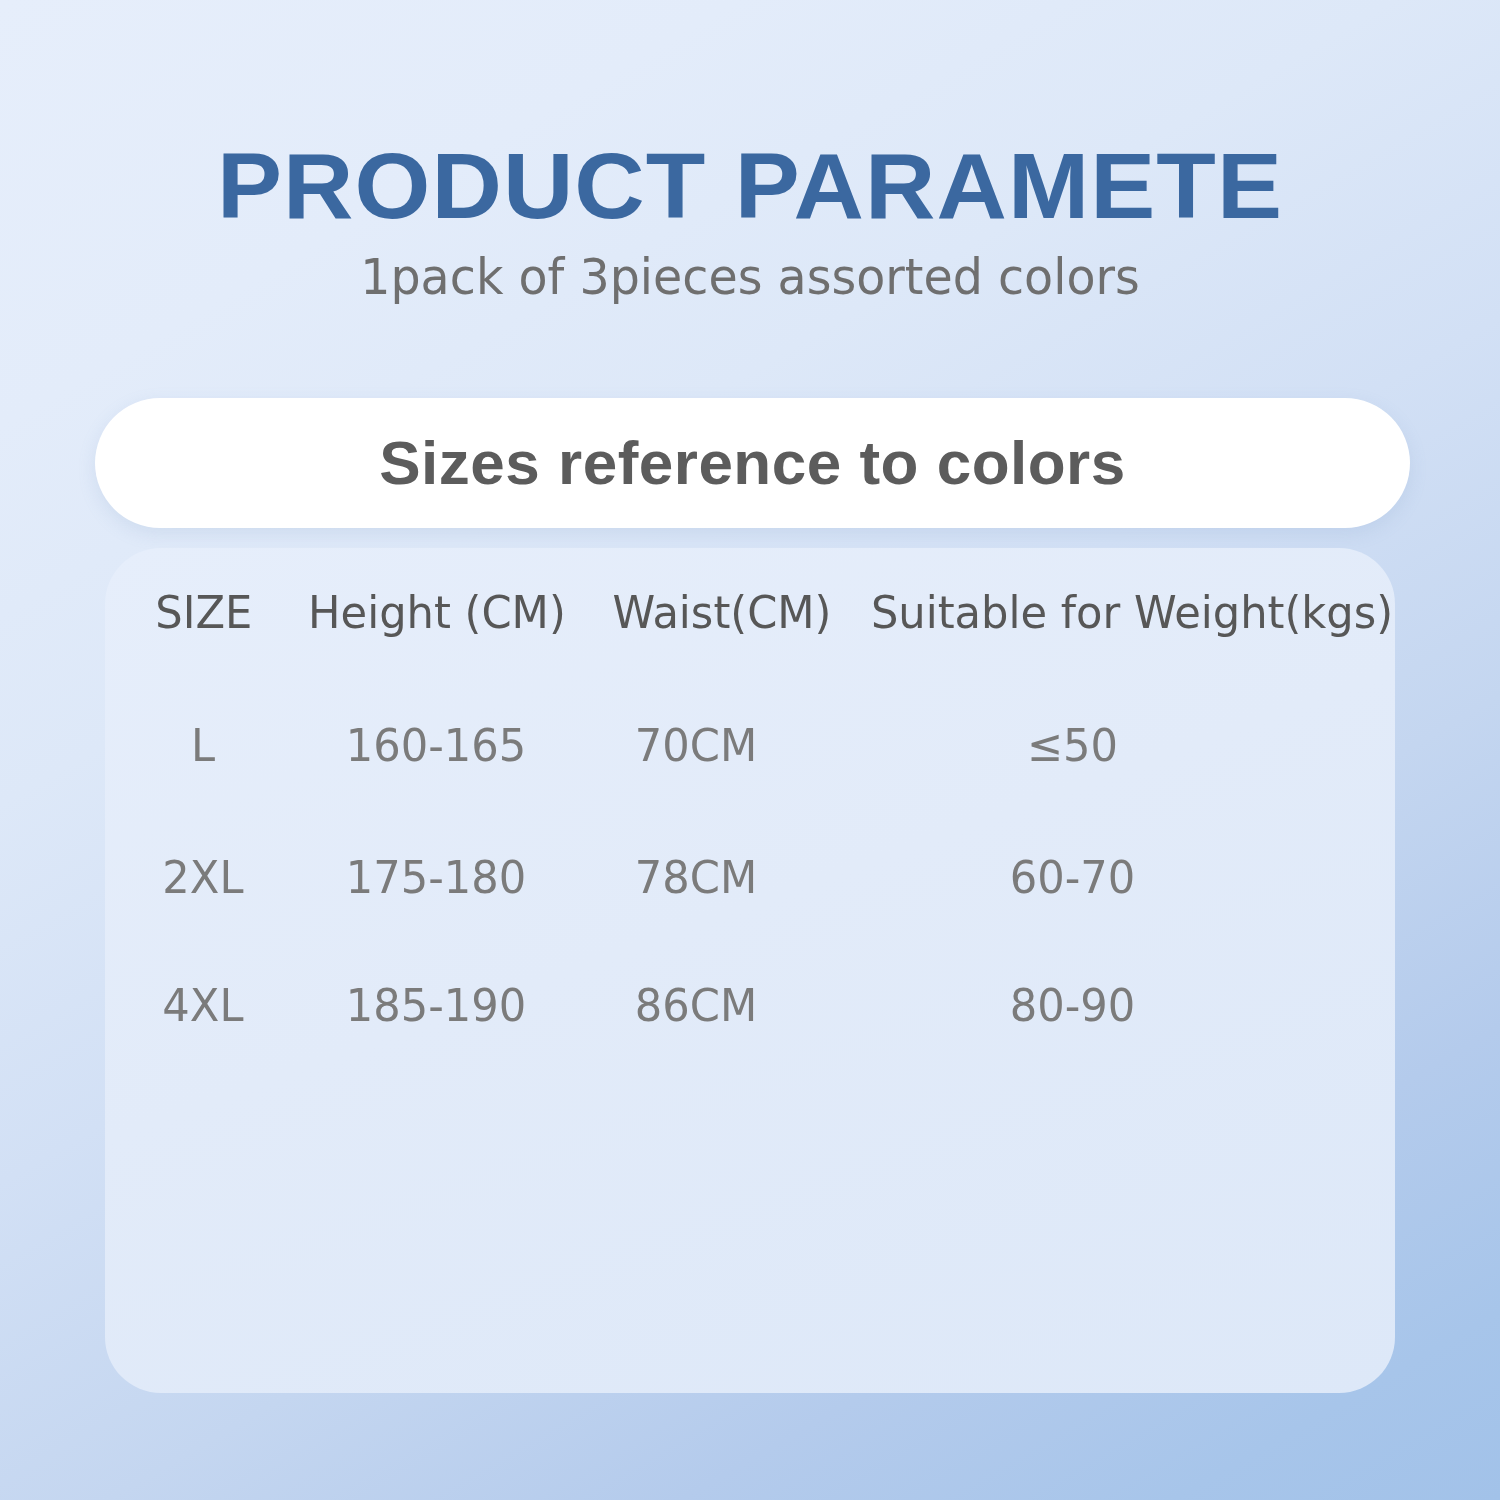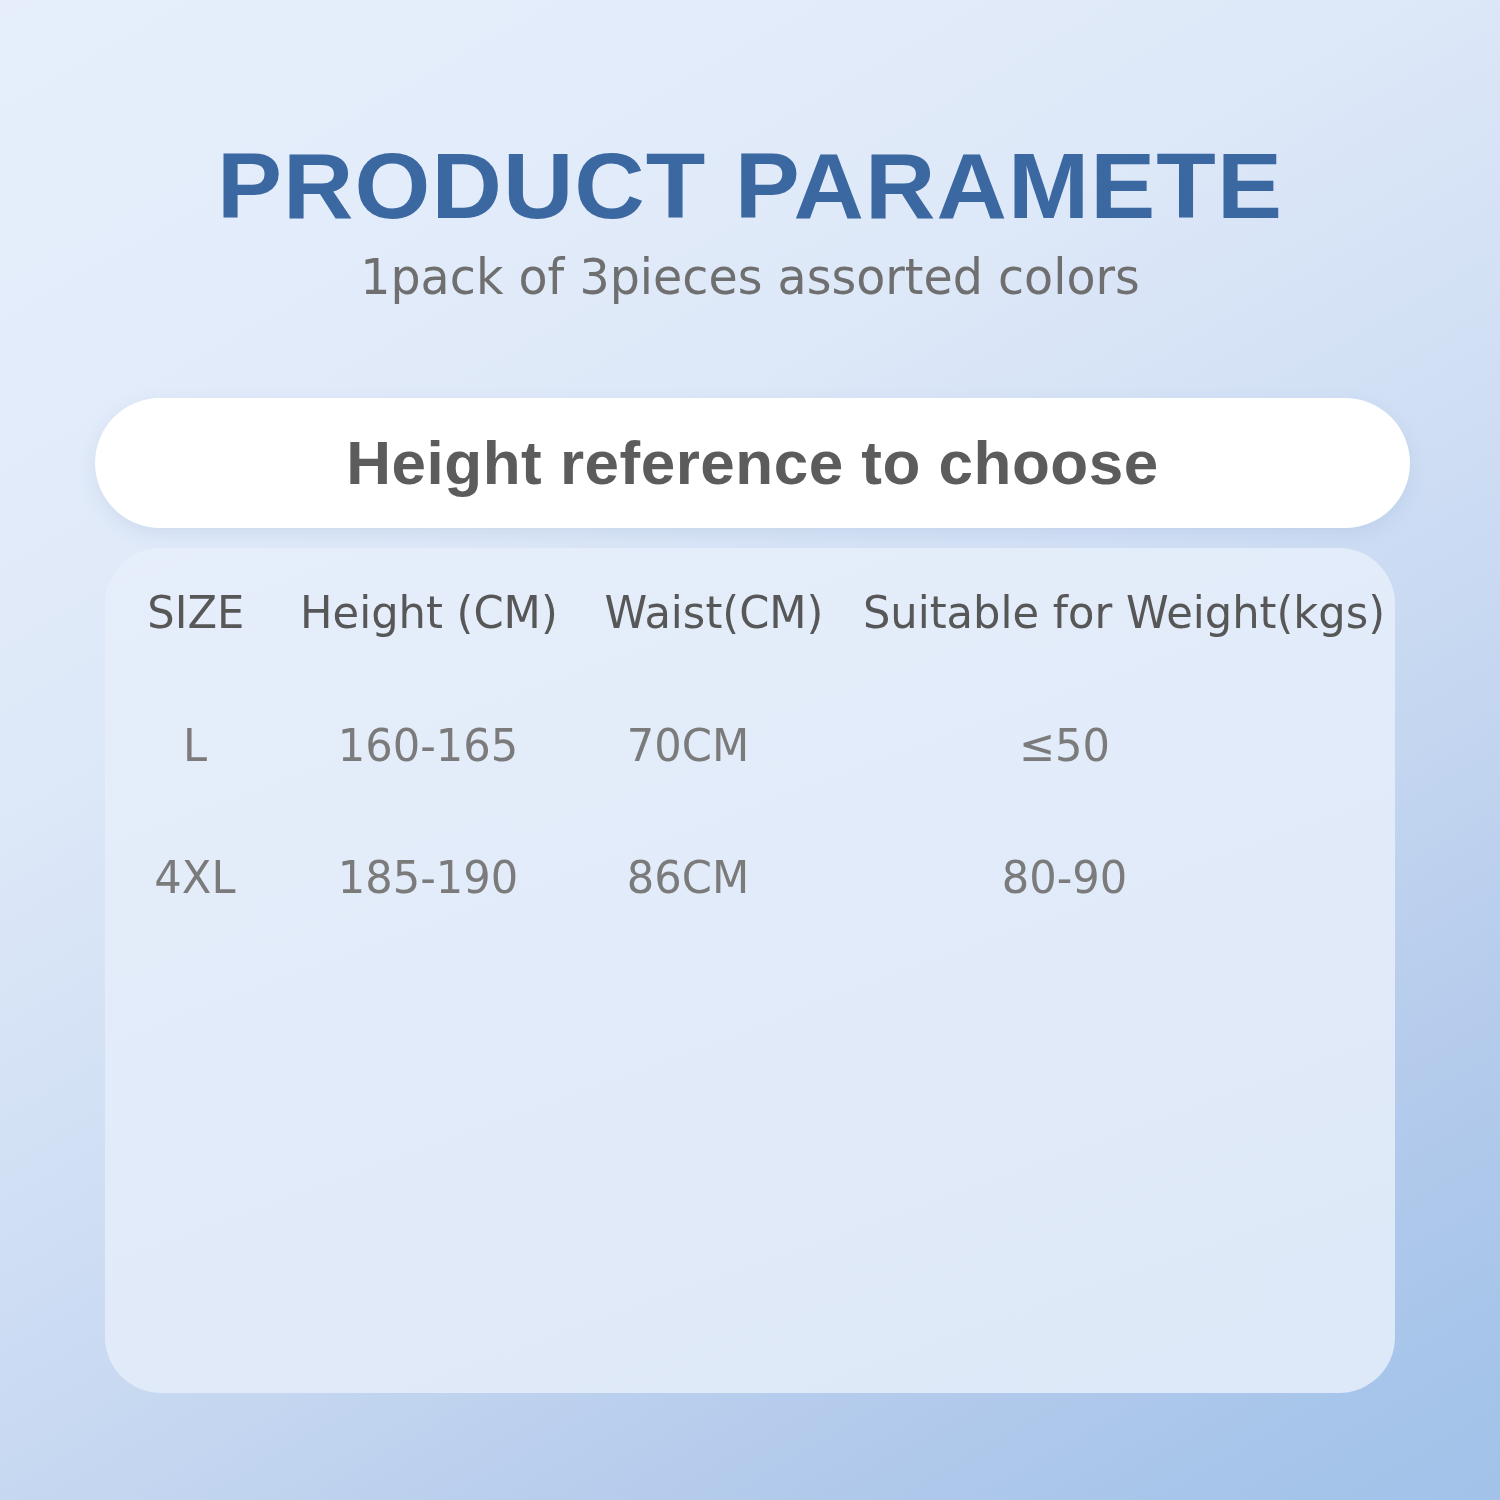--- a/index.html
+++ b/index.html
@@ -105,21 +105,21 @@
     left: 105px;
     top: 548px;
     width: 1290px;
     height: 845px;
     background: linear-gradient(160deg, #e6eefb 0%, #e2ebf9 45%, #dde8f8 100%);
     border-radius: 56px;
   }
 
   .size-table {
     position: absolute;
-    left: 4px;
+    left: 12px;
     top: 0;
     width: 1290px;
     border-collapse: collapse;
     table-layout: fixed;
   }
 
   .size-table col.c-size   { width: 168px; }
   .size-table col.c-height { width: 300px; }
   .size-table col.c-waist  { width: 272px; }
   .size-table col.c-weight { width: 550px; }
@@ -168,21 +168,21 @@
 <body>
 
 <div class="page">
 
   <div class="header">
     <div class="title">PRODUCT PARAMETE</div>
     <div class="subtitle">1pack of 3pieces assorted colors</div>
   </div>
 
   <div class="banner">
-    <div class="banner-text">Height reference to choose</div>
+    <div class="banner-text">Sizes reference to colors</div>
   </div>
 
   <div class="table-card">
     <table class="size-table">
       <colgroup>
         <col class="c-size">
         <col class="c-height">
         <col class="c-waist">
         <col class="c-weight">
       </colgroup>
@@ -195,20 +195,26 @@
         </tr>
       </thead>
       <tbody>
         <tr>
           <td class="v-size">L</td>
           <td class="v-height">160-165</td>
           <td class="v-waist">70CM</td>
           <td class="v-weight">≤50</td>
         </tr>
         <tr>
+          <td class="v-size">2XL</td>
+          <td class="v-height">175-180</td>
+          <td class="v-waist">78CM</td>
+          <td class="v-weight">60-70</td>
+        </tr>
+        <tr>
           <td class="v-size">4XL</td>
           <td class="v-height">185-190</td>
           <td class="v-waist">86CM</td>
           <td class="v-weight">80-90</td>
         </tr>
       </tbody>
     </table>
   </div>
 
 </div>

